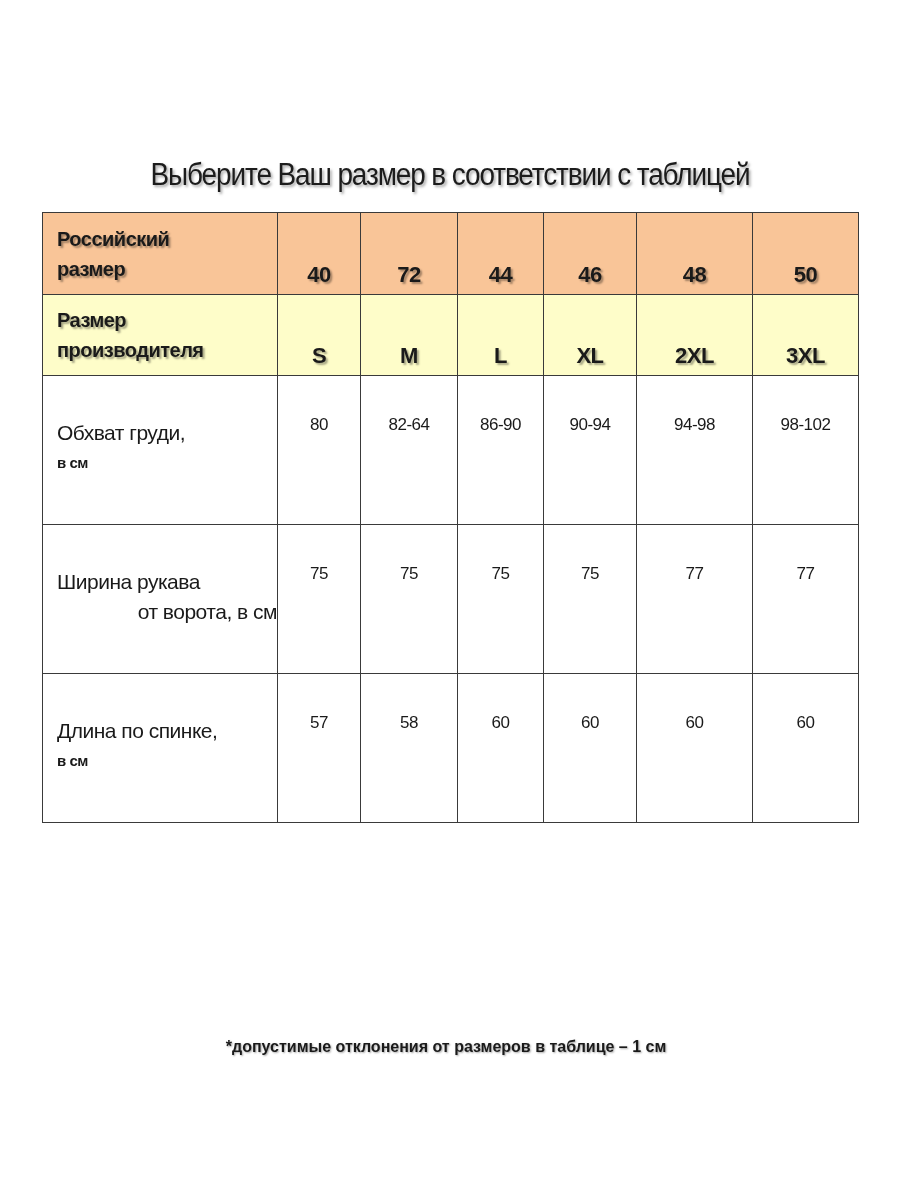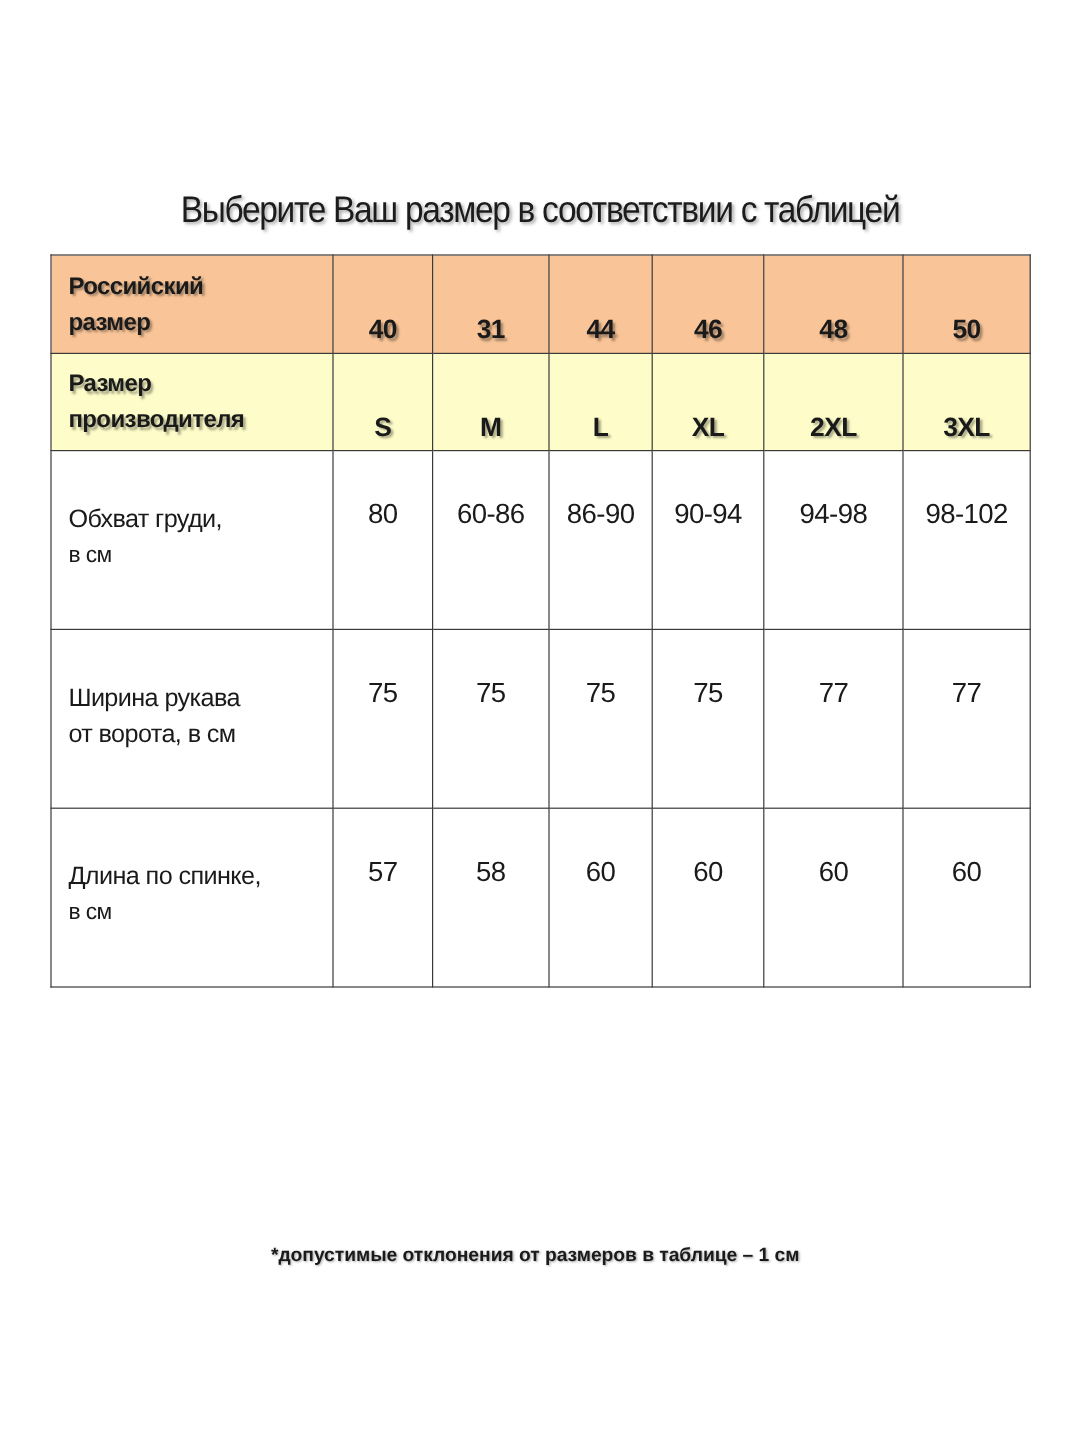--- a/index.html
+++ b/index.html
@@ -55,32 +55,32 @@
       text-align: left !important;
       padding-left: 14px !important;
       font-size: 21px;
       line-height: 30px;
     }
     .hdr td.label { font-size: 20px; line-height: 30px; vertical-align: middle; margin-left: 36px; }
     .body-row td { height: 106px; background: #ffffff; }
     .body-row td.val {
       vertical-align: top;
       padding-top: 39px;
-      font-size: 23px;
+      font-size: 17px;
       transform-origin: center;
     }
     .body-row td.label {
       vertical-align: top;
       padding-top: 42px;
       font-size: 21px;
       margin-top: 20px;
     }
     .lbl-line { display: block; white-space: nowrap; }
-    .lbl-line.second { font-weight: normal; font-size: 19px; }
-    .lbl-line.second.normal { font-weight: normal; font-size: 21px; }
+    .lbl-line.second { font-weight: bold; font-size: 15px; }
+    .lbl-line.second.normal { font-weight: normal; font-size: 21px; text-align: right; }
     .footnote {
       position: absolute;
       left: 0; width: 892px;
       top: 1038px;
       text-align: center;
       font-size: 16px;
       font-weight: bold;
       color: #1a1a1a;
       text-shadow: 1px 1px 2px rgba(0,0,0,0.35);
     }
@@ -100,21 +100,21 @@
     <col style="width:116px">
     <col style="width:106px">
   </colgroup>
   <tbody>
     <tr class="hdr row-ru">
       <td class="label">
         <span class="lbl-line">Российский</span>
         <span class="lbl-line">размер</span>
       </td>
       <td class="val">40</td>
-      <td class="val">31</td>
+      <td class="val">72</td>
       <td class="val">44</td>
       <td class="val">46</td>
       <td class="val">48</td>
       <td class="val">50</td>
     </tr>
     <tr class="hdr row-mfr">
       <td class="label">
         <span class="lbl-line">Размер</span>
         <span class="lbl-line">производителя</span>
       </td>
@@ -125,21 +125,21 @@
       <td class="val">2XL</td>
       <td class="val">3XL</td>
     </tr>
 
     <tr class="body-row">
       <td class="label">
         <span class="lbl-line">Обхват груди,</span>
         <span class="lbl-line second">в см</span>
       </td>
       <td class="val">80</td>
-      <td class="val">60-86</td>
+      <td class="val">82-64</td>
       <td class="val">86-90</td>
       <td class="val">90-94</td>
       <td class="val">94-98</td>
       <td class="val">98-102</td>
     </tr>
 
 
 
 
     <tr class="body-row">

